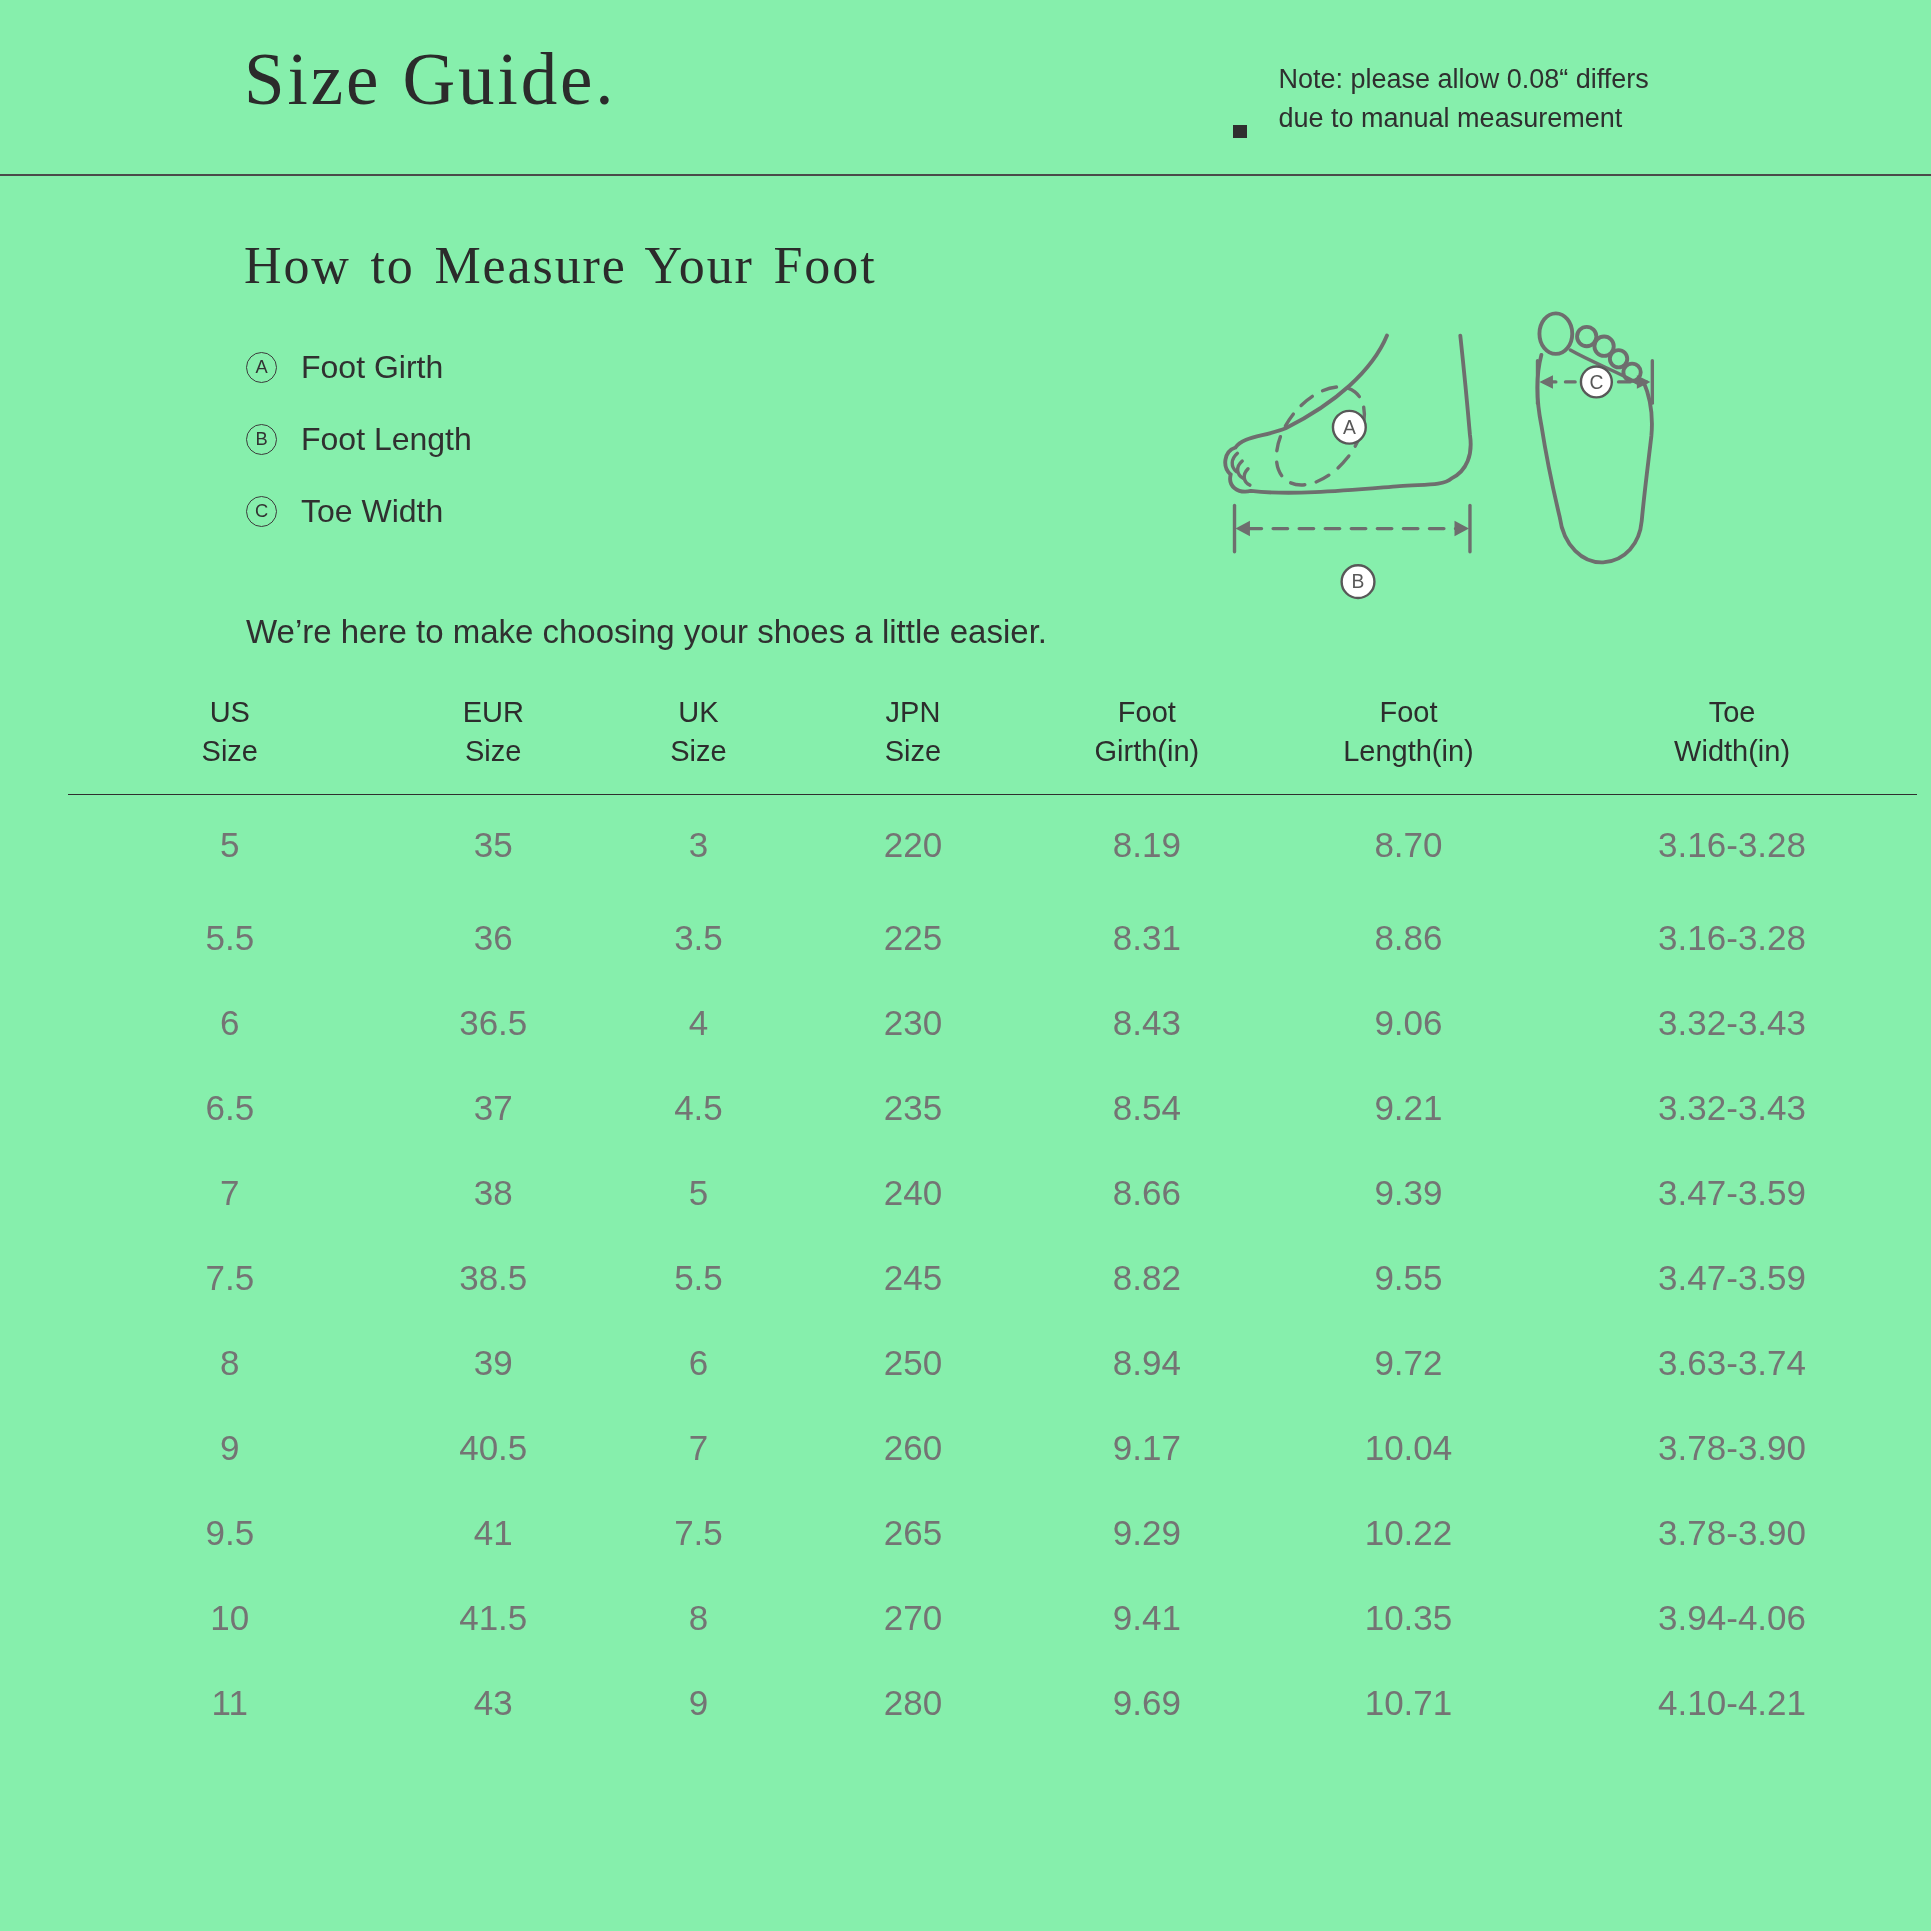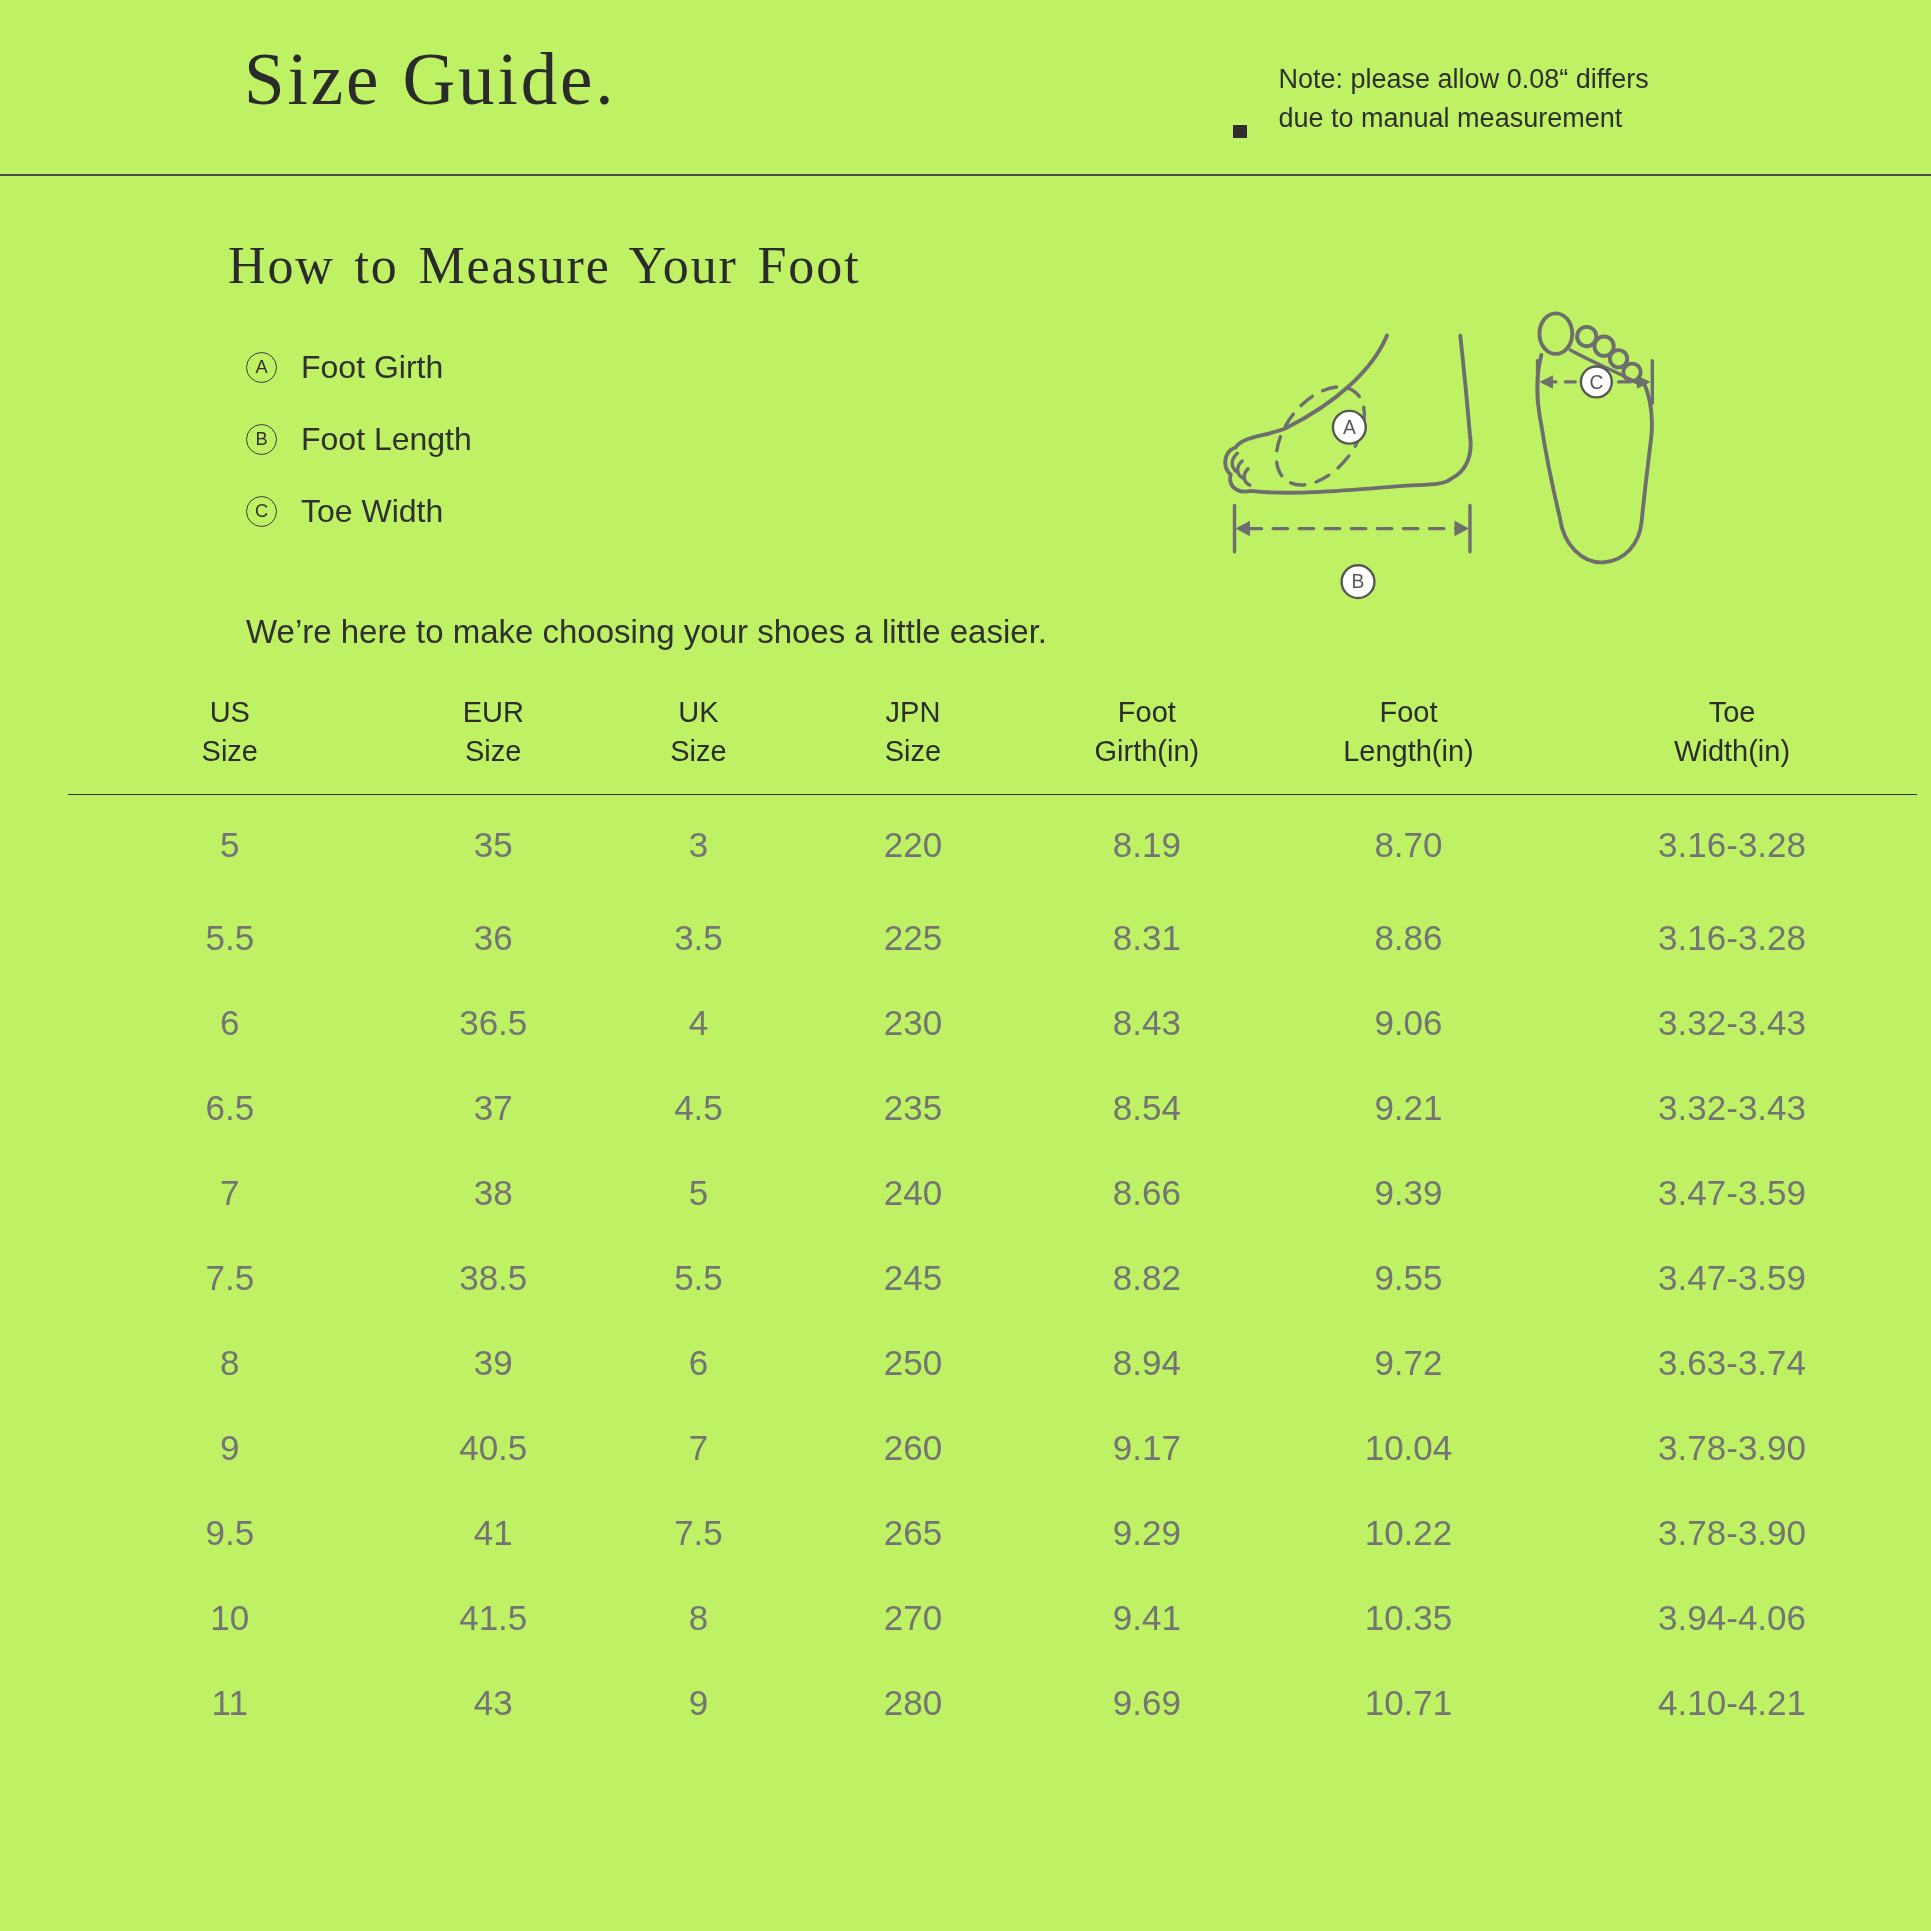--- a/index.html
+++ b/index.html
@@ -1,38 +1,38 @@
 <!DOCTYPE html>
 <html><head>
 <meta charset="utf-8">
 <style>
   html,body{margin:0;padding:0;background:#fff;}
   .page{
-    position:relative;width:1931px;height:1931px;background:#bef264;
+    position:relative;width:1931px;height:1931px;background:#86efac;
     font-family:"Liberation Sans",sans-serif;color:#303030;overflow:hidden;
   }
   
   .title{
     position:absolute;left:244px;top:39px;
     font-family:"Liberation Serif",serif;font-weight:400;
     font-size:73px;line-height:81px;letter-spacing:2.9px;color:#2b2b2b;
   }
   .note{
     position:absolute;left:1233px;top:60px;display:flex;align-items:flex-end;
   }
   .note-square{
     width:13.5px;height:13.5px;background:#2f2f2f;margin-top:12.6px;margin-right:32px;flex:0 0 auto;
   }
   .note-text{font-size:27px;line-height:39px;color:#2f2f2f;}
   .divider{
     position:absolute;left:0;top:174px;width:1931px;height:1.9px;background:#4a4a4a;
   }
   
   .section-heading{
-    position:absolute;left:228px;top:238px;
+    position:absolute;left:244px;top:238px;
     font-family:"Liberation Serif",serif;font-weight:400;
     font-size:52px;line-height:56px;letter-spacing:1.9px;word-spacing:4.8px;color:#2b2b2b;
   }
   .legend{position:absolute;left:246px;top:346px;}
   .legend-item{display:flex;align-items:center;height:42px;margin-bottom:30px;}
   .legend-circle{
     width:29px;height:29px;border:1.9px solid #3c3c3c;border-radius:50%;
     display:flex;align-items:center;justify-content:center;
     font-size:18.3px;color:#333;flex:0 0 auto;
   }

